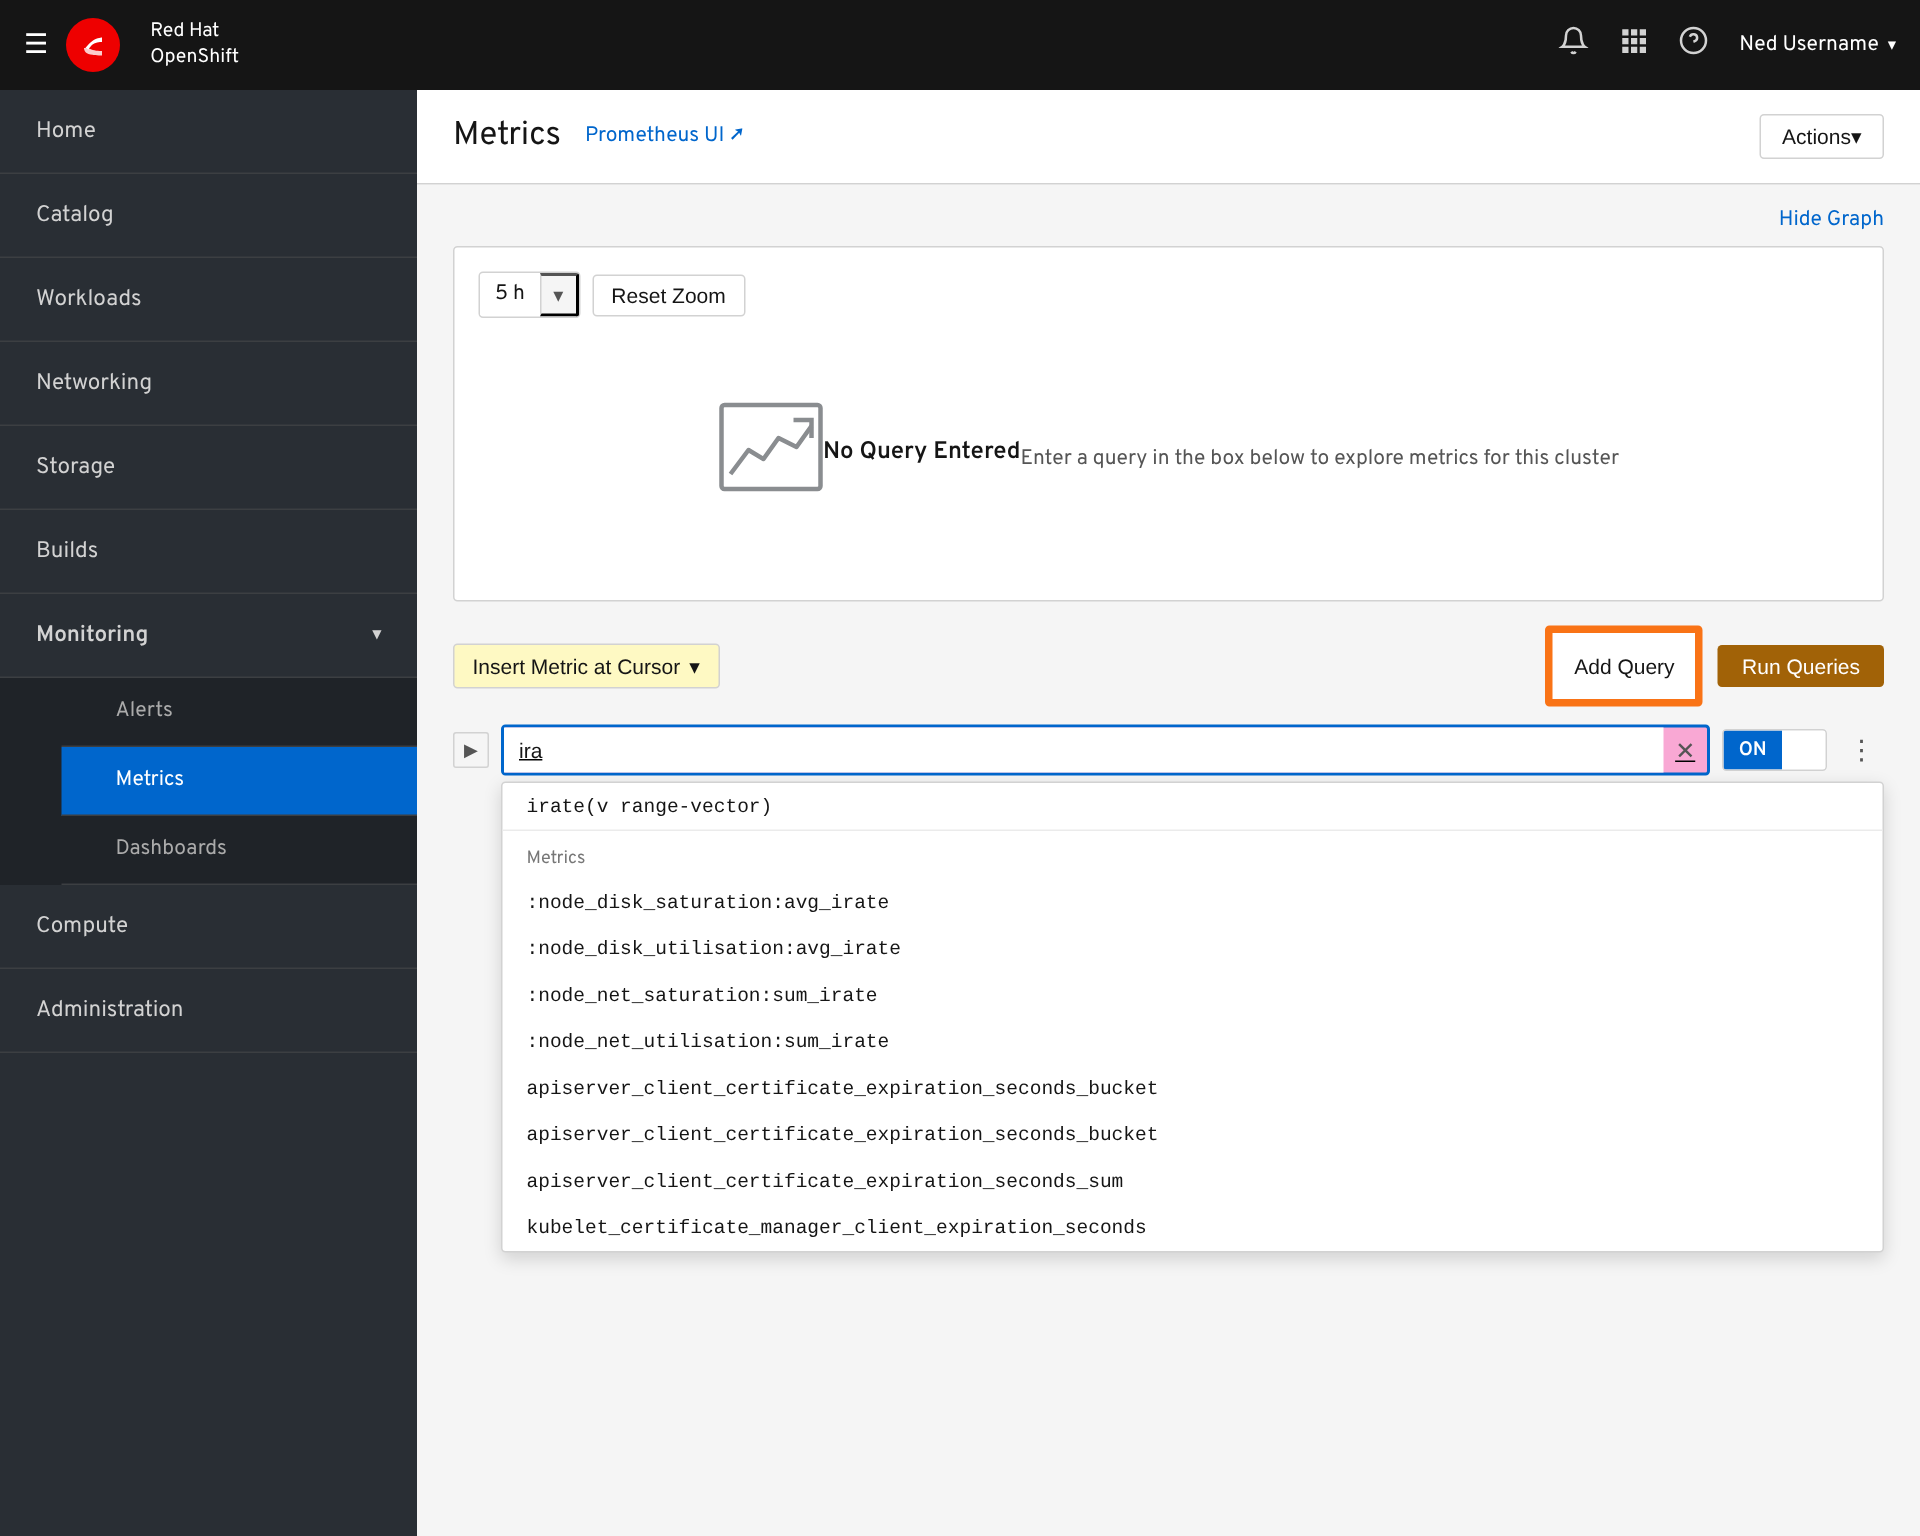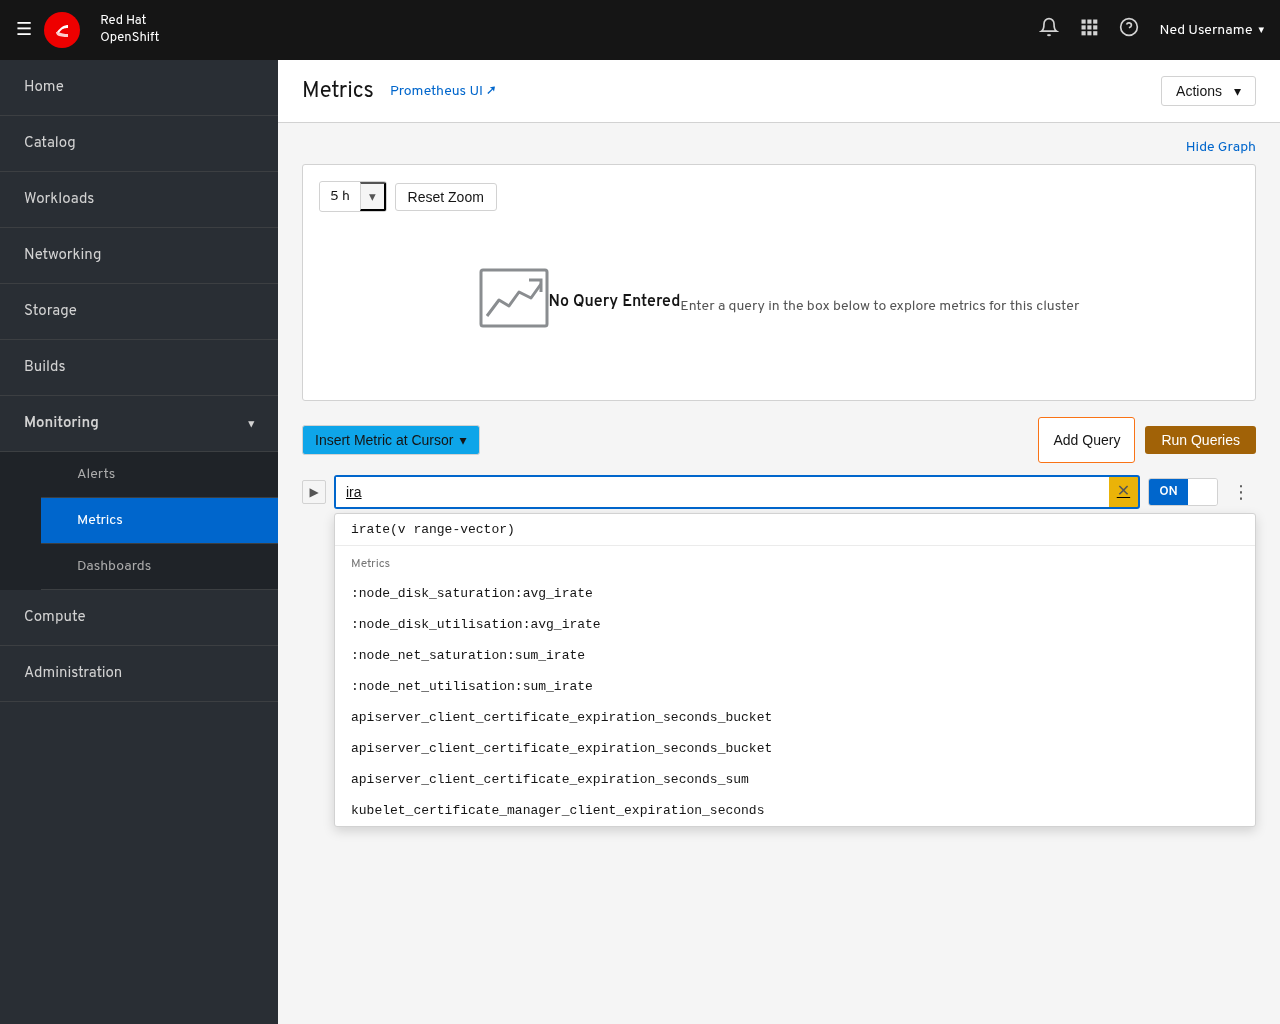--- a/index.html
+++ b/index.html
@@ -92,21 +92,21 @@
 
     .actions-button {
       border: 1px solid #d2d2d2;
       background: #fff;
       color: #151515;
       padding: 6px 14px;
       cursor: pointer;
       font-size: 14px;
       display: flex;
       align-items: center;
-      gap: 12px;
+      gap: 0;
       border-radius: 3px;
     }
 
     
     .content-area { padding: 16px 24px; flex: 1; }
 
     .hide-graph-link { color: #0066cc; font-size: 14px; cursor: pointer; text-align: right; display: block; margin-bottom: 8px; }
 
     
     .graph-panel {
@@ -160,33 +160,33 @@
       margin-bottom: 16px;
       color: #8a8d90;
     }
     .graph-empty-title { font-size: 16px; font-weight: 600; color: #151515; margin-bottom: 8px; }
     .graph-empty-desc { font-size: 14px; color: #555; }
 
     
     .query-controls { display: flex; align-items: center; gap: 10px; margin-bottom: 12px; }
     .insert-metric-btn {
       border: 1px solid #d2d2d2;
-      background: #0ea5e9;
+      background: #fef9c3;
       padding: 6px 12px;
       font-size: 14px;
       cursor: pointer;
       border-radius: 3px;
       display: flex;
       align-items: center;
       gap: 6px;
       color: #151515;
     }
     .spacer { flex: 1; }
     .add-query-btn {
-      border: 1px solid #f97316;
+      border: 5px solid #f97316;
       background: #fff;
       padding: 14px 14px;
       font-size: 14px;
       cursor: pointer;
       border-radius: 3px;
       color: #151515;
     }
     .run-queries-btn {
       background: #a16207;
       color: #fff;
@@ -209,24 +209,24 @@
       border-radius: 2px;
       display: flex;
       align-items: center;
       justify-content: center;
       font-size: 12px;
     }
     .query-input-wrapper {
       flex: 1;
       position: relative;
       display: flex;
-      align-items: flex-start;
+      align-items: flex-end;
       border: 2px solid #0066cc;
       border-radius: 3px;
-      background: #eab308;
+      background: #f9a8d4;
       text-decoration: underline;
     }
     .query-input {
       flex: 1;
       border: none;
       outline: none;
       padding: 7px 10px;
       font-size: 14px;
       color: #151515;
     }

